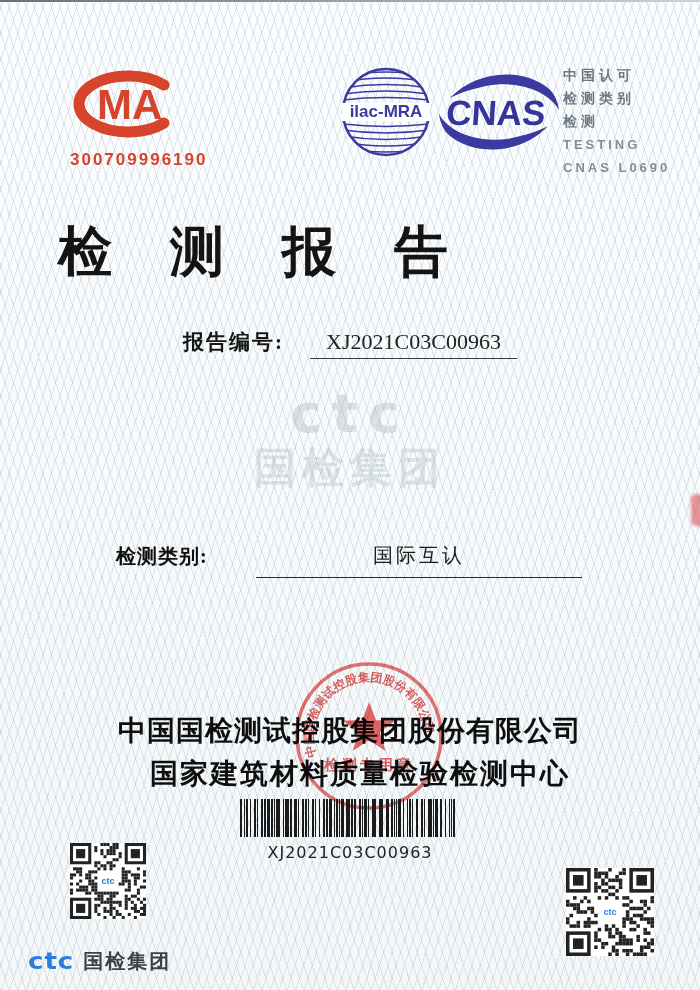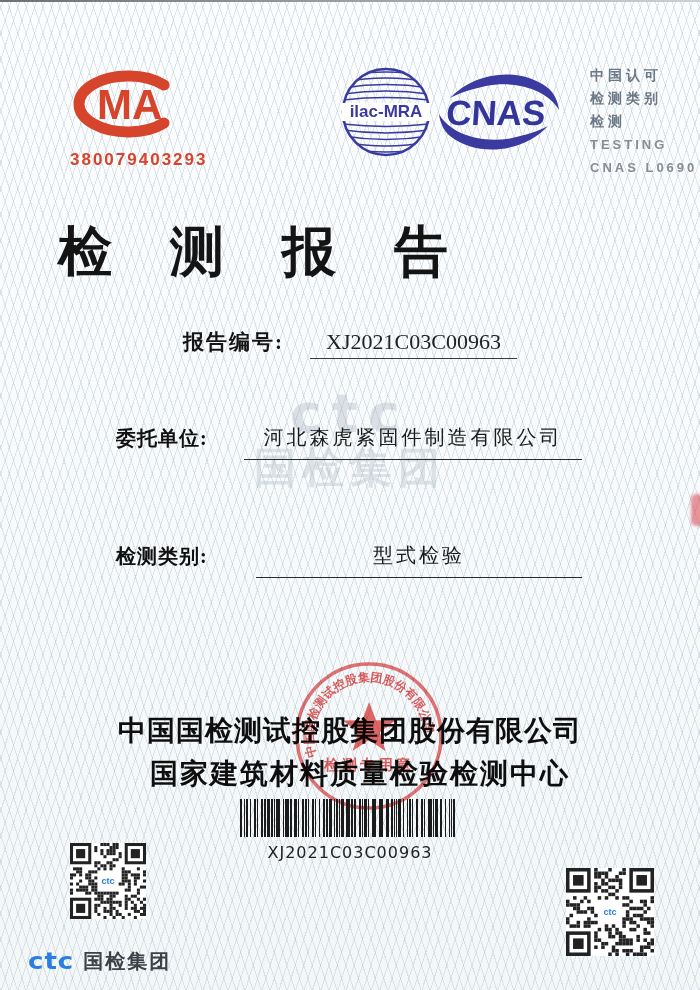--- a/index.html
+++ b/index.html
@@ -12,21 +12,21 @@
       linear-gradient(180deg,#fbfdfe,#f4f7f8);}
   .scanline{position:absolute;top:0;left:0;width:100%;height:2px;
     background:linear-gradient(90deg,#4a4f54,#8a9094 55%,#c2c8cc);opacity:.8;}
 
   
   .cma{position:absolute;left:68px;top:70px;width:130px;}
   .cma-number{margin-top:6px;margin-left:2px;font-weight:bold;font-size:17px;
     letter-spacing:2px;color:#d6452b;font-family:"Liberation Sans",sans-serif;}
   .ilac{position:absolute;left:340px;top:66px;}
   .cnas{position:absolute;left:436px;top:68px;}
-  .accred{position:absolute;left:590px;top:64px;line-height:23px;}
+  .accred{position:absolute;left:563px;top:64px;line-height:23px;}
   .accred .cn{font-size:14px;color:#6b7885;letter-spacing:4px;
     font-family:"Liberation Serif","DejaVu Serif",serif;font-weight:bold;}
   .accred .en{font-size:13px;color:#878d93;letter-spacing:3px;font-weight:bold;}
 
   
   .title{position:absolute;top:216px;left:0;width:100%;text-align:left;
     font-size:54px;font-weight:bold;color:#141414;letter-spacing:58px;text-indent:58px;
     font-family:"Liberation Serif","DejaVu Serif",serif;}
 
   
@@ -93,21 +93,21 @@
 <body>
 
 <div class="page">
   <div class="scanline"></div>
 
   <div class="cma">
     <svg width="118" height="70" viewBox="0 0 118 70">
       <path d="M 96 15 A 49 28 0 1 0 96 53" fill="none" stroke="#d6452b" stroke-width="11" stroke-linecap="round"></path>
       <text x="29" y="49" font-size="42" font-weight="bold" fill="#d6452b" font-family="Liberation Sans, sans-serif">MA</text>
     </svg>
-    <div class="cma-number">380079403293</div>
+    <div class="cma-number">300709996190</div>
   </div>
 
   <div class="ilac">
     <svg width="92" height="92" viewBox="0 0 92 92">
       <defs>
           <clipPath id="ilacClip">
             <circle cx="46" cy="46" r="43"></circle>
           </clipPath>
         </defs>
       <circle cx="46" cy="46" r="43" fill="none" stroke="#3a3aa0" stroke-width="2.5"></circle>
@@ -147,27 +147,23 @@
   <div class="title">检测报告</div>
 
   <div class="report-no">
     <span class="lbl">报告编号:</span>
     <span class="val">XJ2021C03C00963</span>
   </div>
 
   <div class="wm wm1">ctc</div>
   <div class="wm wm2">国检集团</div>
 
-  <div class="field f1">
-    <span class="flbl">委托单位:</span>
-    <span class="fval">河北森虎紧固件制造有限公司</span>
-  </div>
   <div class="field f3">
     <span class="flbl">检测类别:</span>
-    <span class="fval">型式检验</span>
+    <span class="fval">国际互认</span>
   </div>
 
   <div class="company">
     <div class="c1">中国国检测试控股集团股份有限公司</div>
     <div class="c2">国家建筑材料质量检验检测中心</div>
   </div>
 
   <div class="stamp">
     <svg width="152" height="152" viewBox="0 0 152 152">
       <defs>

